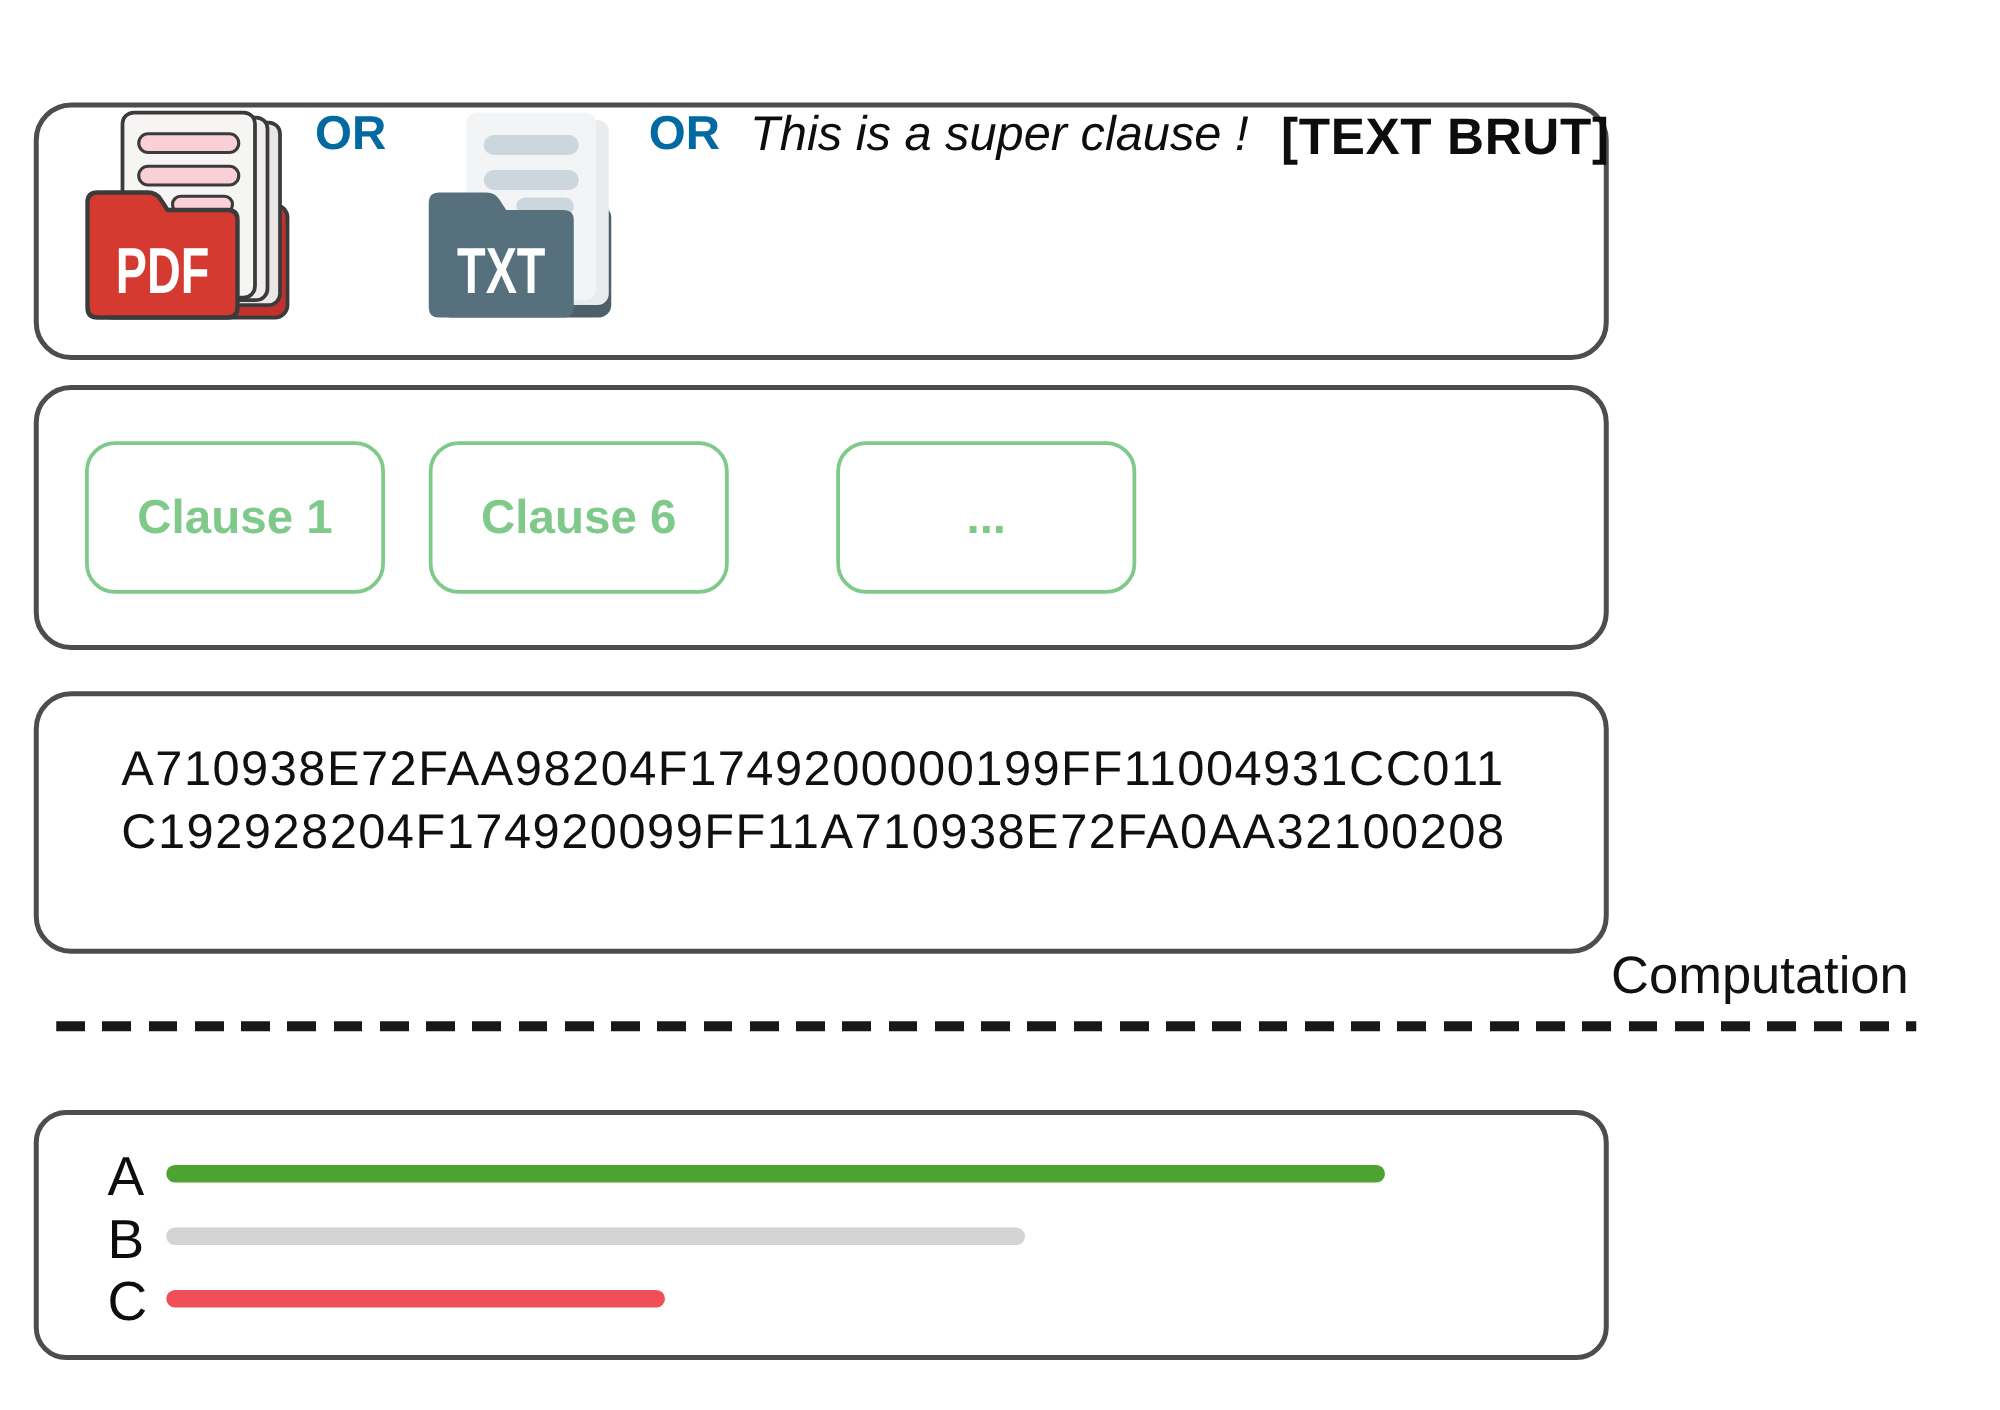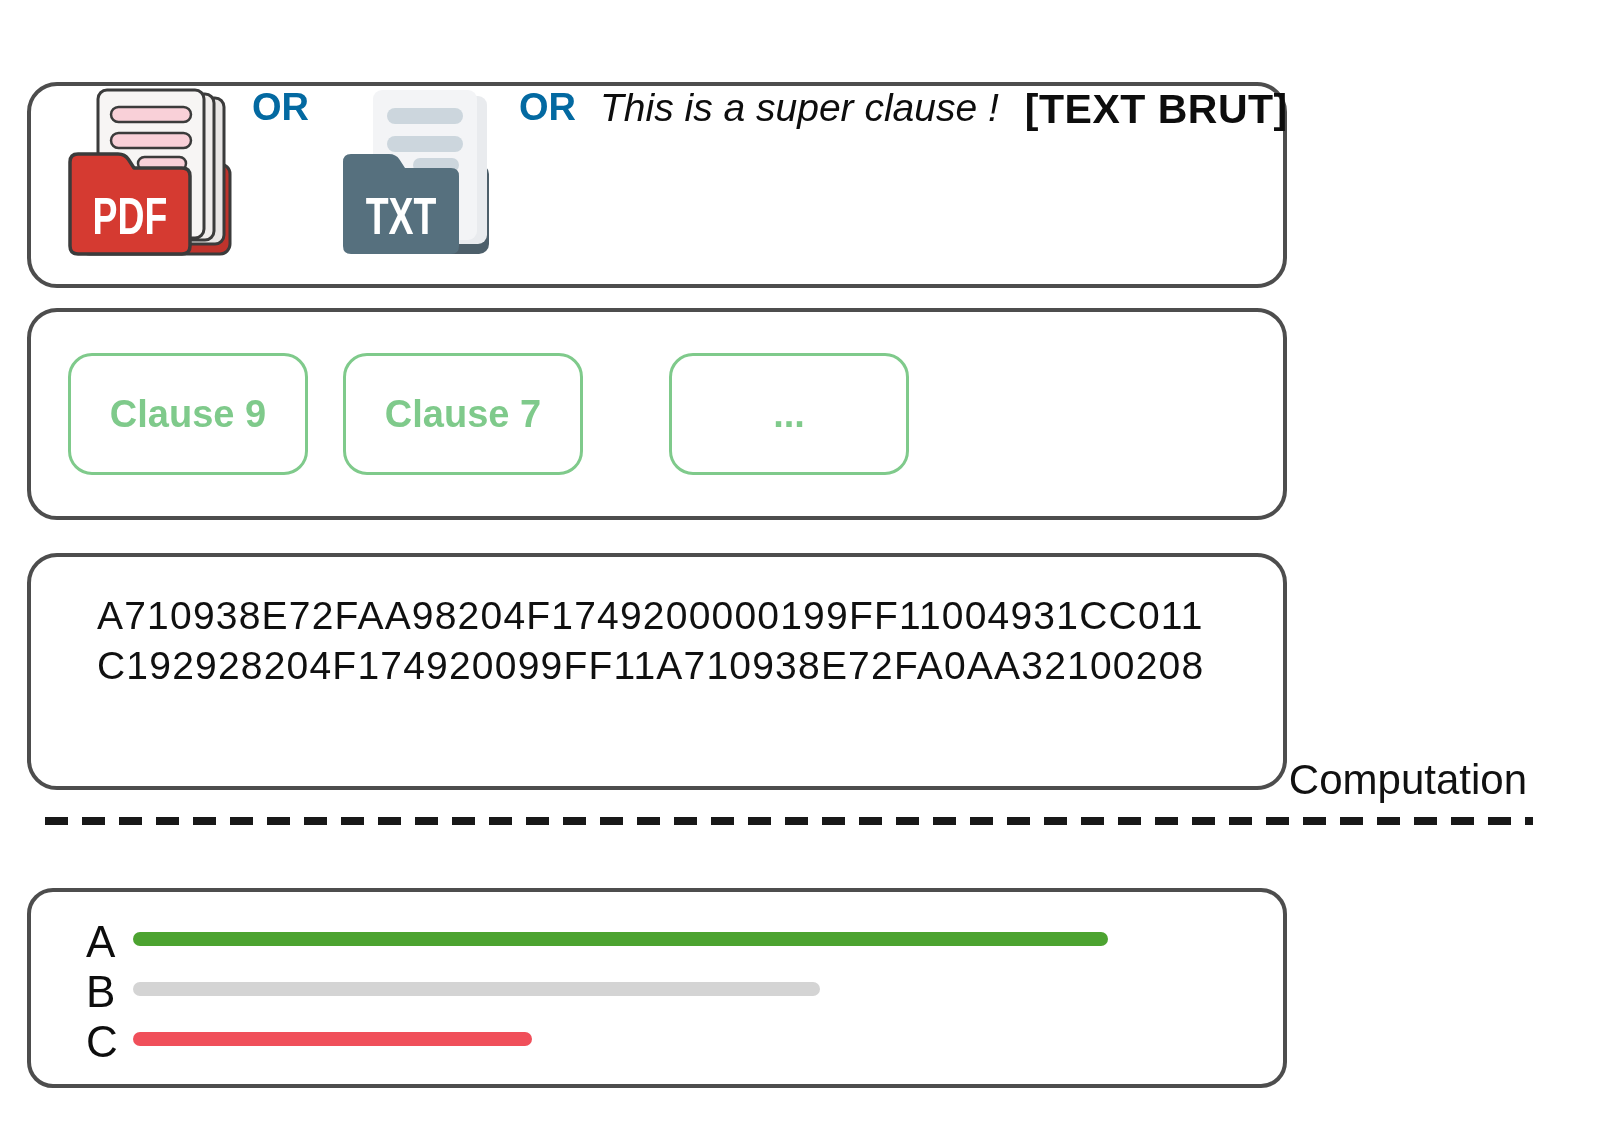--- a/index.html
+++ b/index.html
@@ -28,21 +28,21 @@
   .clause-chip{
     box-sizing:border-box;flex:none;width:240px;height:122px;
     border:3.5px solid #7fca8b;border-radius:24px;
     display:flex;align-items:center;justify-content:center;
     font-size:38px;font-weight:700;color:#7fca8b;background:#fff;
   }
   .clause-chip.m2{margin-left:35px;}
   .clause-chip.m3{margin-left:86px;}
   .clause-chip.m4{margin-left:104px;}
 
-  .box-hash{top:553px;height:237px;padding:34px 20px 0 66px;}
+  .box-hash{top:553px;height:210px;padding:34px 20px 0 66px;}
   .hash-line{
     font-size:39px;line-height:50px;letter-spacing:1.2px;
     color:#101010;white-space:nowrap;
   }
 
   .computation-label{
     position:absolute;top:756px;left:0;width:1527px;text-align:right;
     font-size:42px;font-weight:500;color:#111;
   }
   .dashed-separator{
@@ -98,24 +98,24 @@
     </svg>
 
     <span class="or or-2">OR</span>
 
     <span class="raw-text">This is a super clause !</span>
     <span class="format-tag">[TEXT BRUT]</span>
   </div>
 
   <div class="box box-clauses">
     <div class="clause-chip" style="border-color: rgb(127, 202, 139); color: rgb(127, 202, 139);">
-      <span>Clause 9</span>
+      <span>Clause 1</span>
     </div>
     <div class="clause-chip m2" style="border-color: rgb(127, 202, 139); color: rgb(127, 202, 139);">
-      <span>Clause 7</span>
+      <span>Clause 6</span>
     </div>
     <div class="clause-chip m3" style="border-color: rgb(127, 202, 139); color: rgb(127, 202, 139);">
       <span>...</span>
     </div>
   </div>
 
   <div class="box box-hash">
     <div class="hash-line">A710938E72FAA98204F1749200000199FF11004931CC011</div>
     <div class="hash-line">C192928204F174920099FF11A710938E72FA0AA32100208</div>
   </div>

